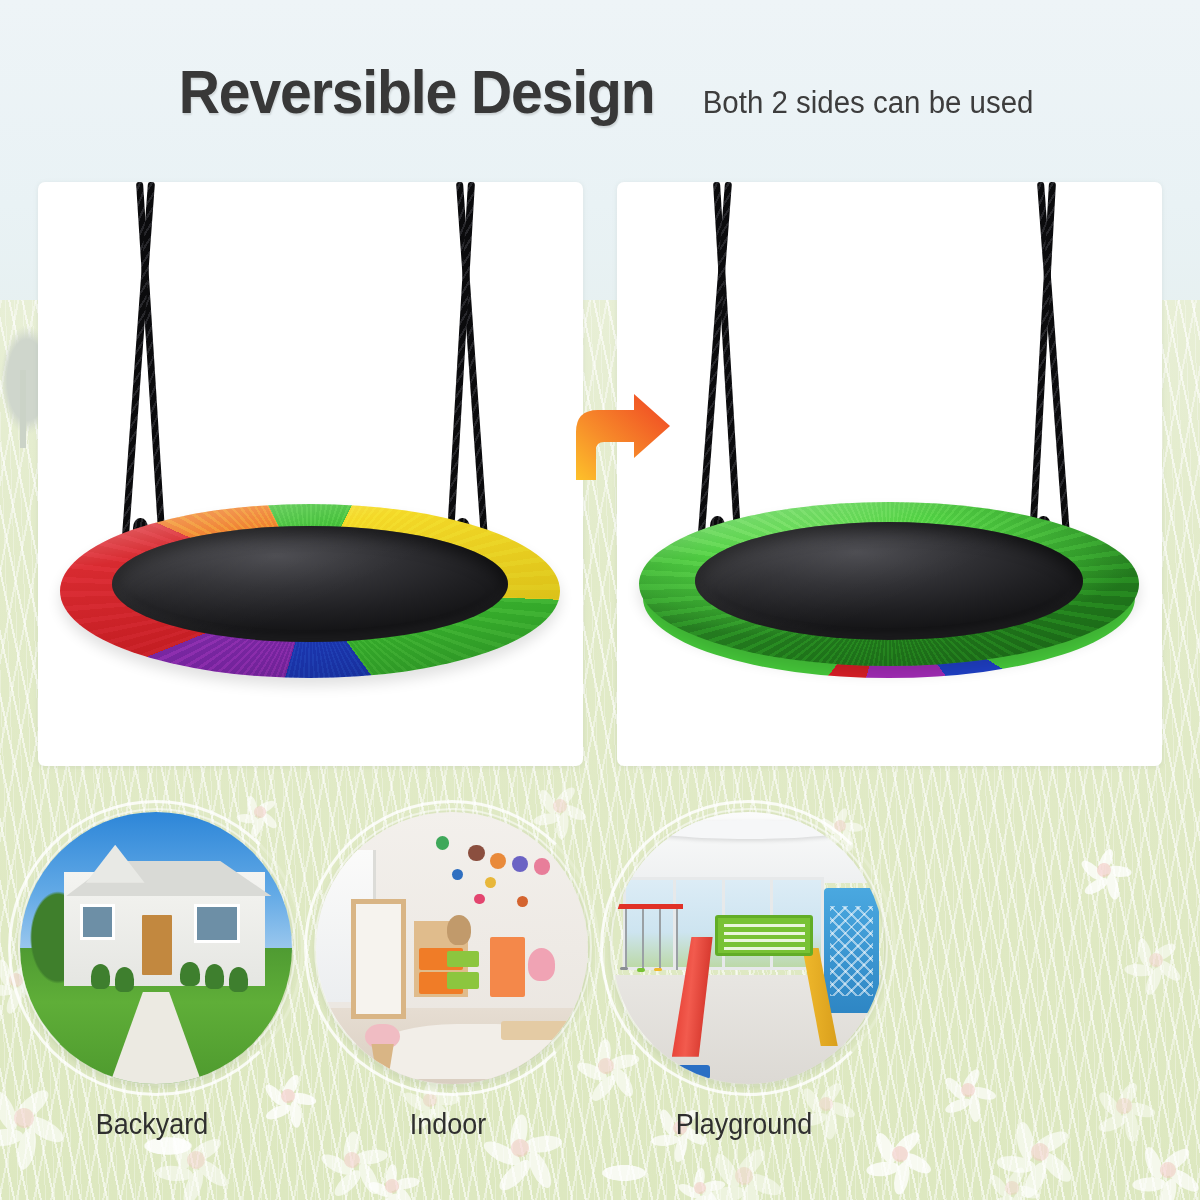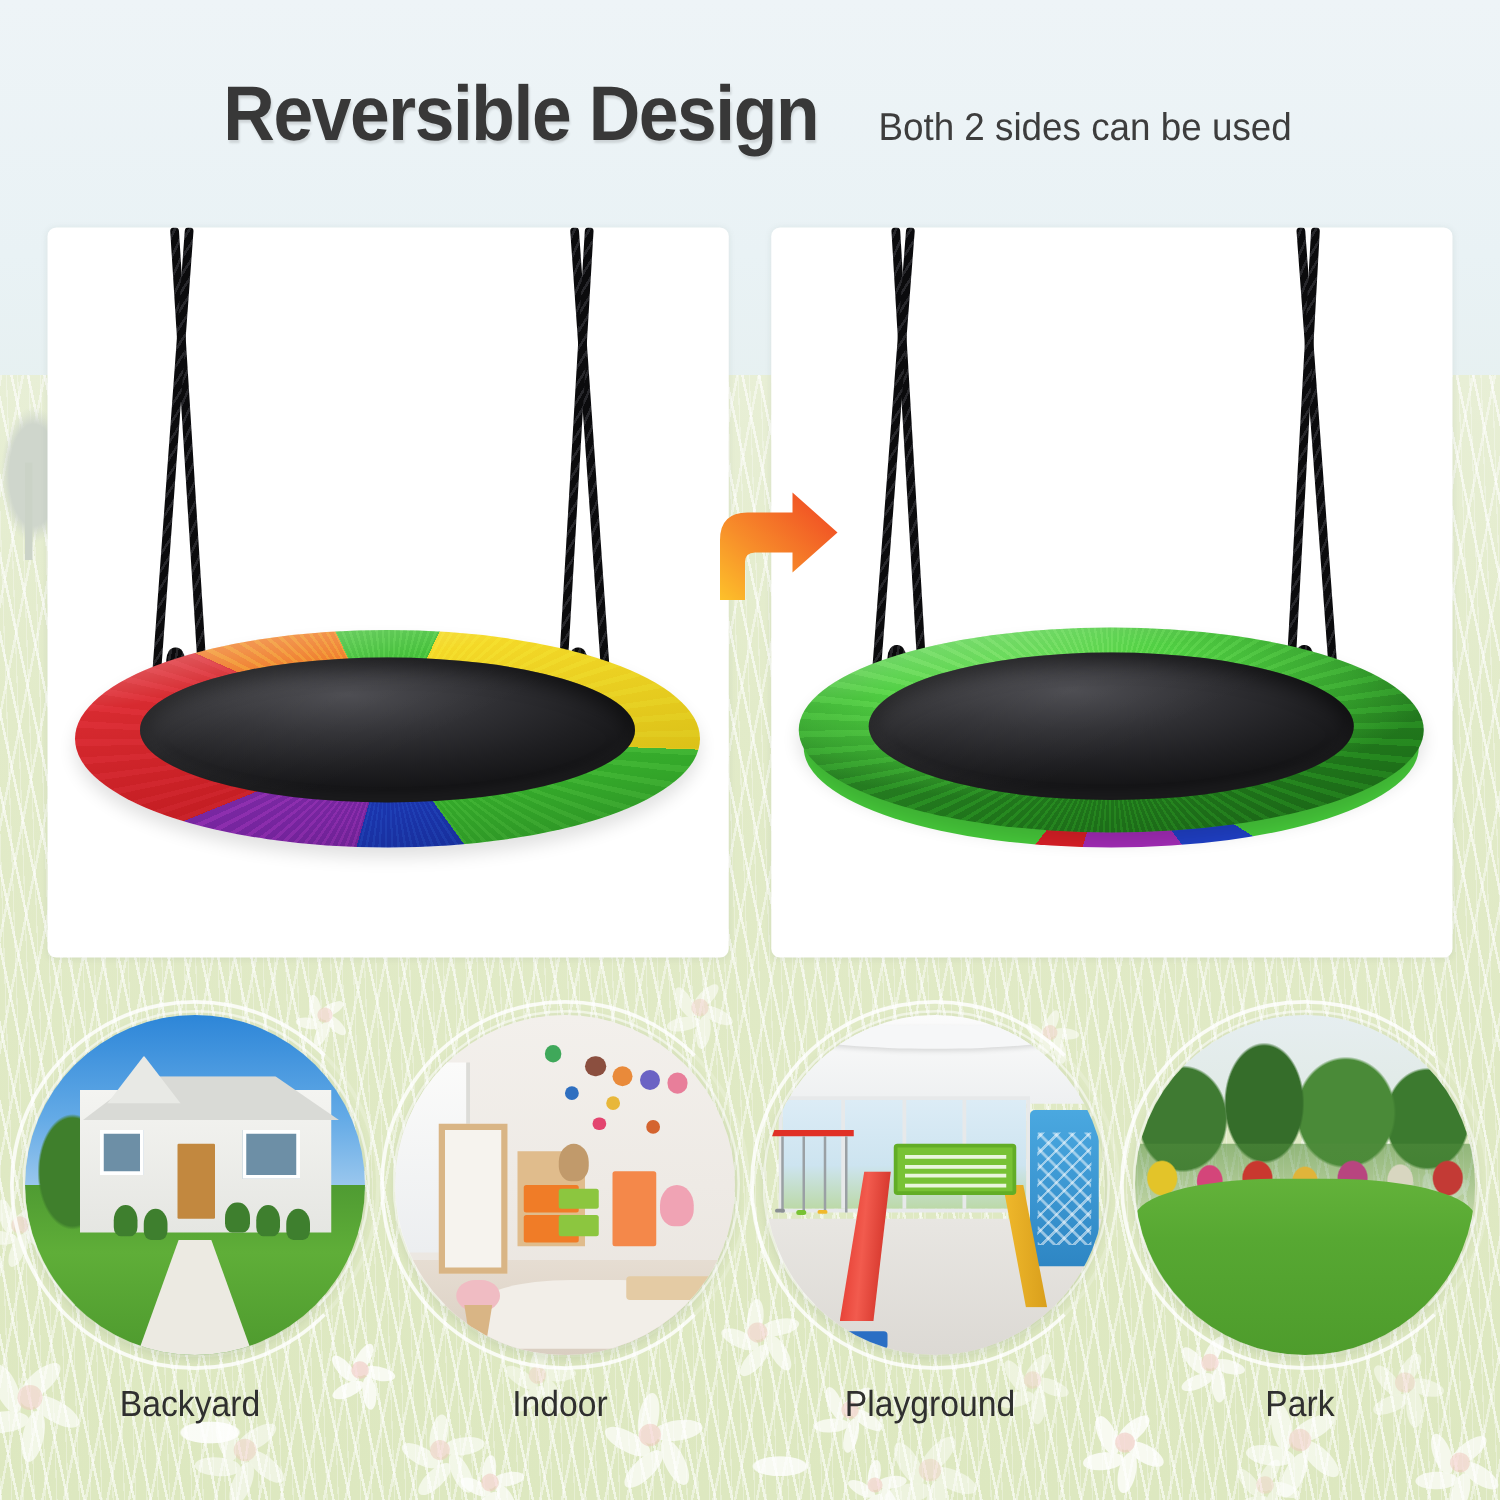--- a/index.html
+++ b/index.html
@@ -642,26 +642,13 @@
         </div>
         <div class="p-slide"></div>
         <div class="p-slidebase"></div>
       </div>
     </div>
     <div class="ring"></div>
     <div class="ring b"></div>
     <div class="caption">Playground</div>
   </div>
 
-  <div class="cell" style="left:890px;">
-    <div class="photo">
-      <div class="ph">
-        <div class="k-sky"></div>
-        <div class="k-trees"></div>
-        <div class="k-flowers"></div>
-        <div class="k-lawn"></div>
-      </div>
-    </div>
-    <div class="ring"></div>
-    <div class="ring b"></div>
-    <div class="caption">Park</div>
-  </div>
 </div>
 
 </body></html>

